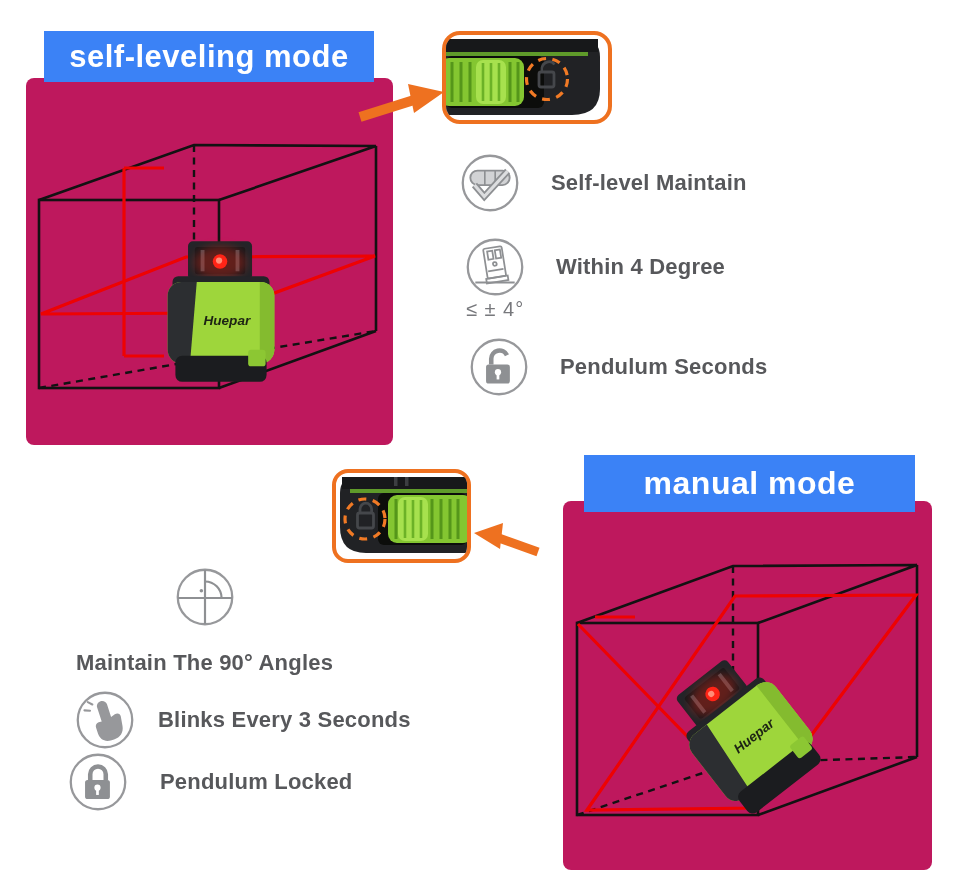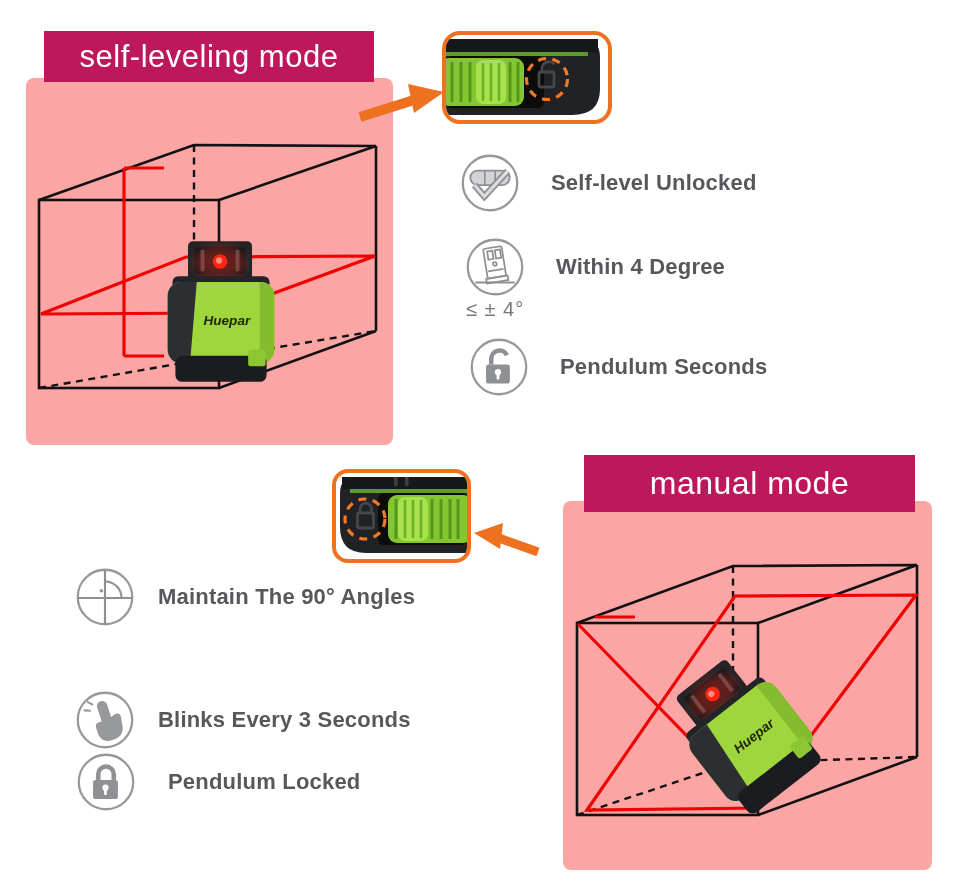--- a/index.html
+++ b/index.html
@@ -2,28 +2,28 @@
 <html><head>
 <meta charset="utf-8">
 <style>
   * { margin:0; padding:0; box-sizing:border-box; }
   body { background:#fff; }
   .page {
     position:relative; width:960px; height:894px; background:#ffffff;
     font-family:"Liberation Sans", sans-serif; overflow:hidden;
   }
   .panel {
-    position:absolute; background:#fca5a5; border-radius:8px;
+    position:absolute; background:#be185d; border-radius:8px;
   }
   #panel-self { left:26px; top:78px; width:367px; height:367px; }
   #panel-manual { left:563px; top:501px; width:369px; height:369px; }
   .panel svg { position:absolute; left:0; top:0; }
   .banner {
-    position:absolute; background:#be185d; color:#fff; text-align:center;
-    font-weight:400; letter-spacing:0.5px; z-index:5; white-space:nowrap;
+    position:absolute; background:#3b82f6; color:#fff; text-align:center;
+    font-weight:700; letter-spacing:0.5px; z-index:5; white-space:nowrap;
   }
   #banner-self { left:44px; top:31px; width:330px; height:51px; line-height:51px; font-size:31px; }
   #banner-manual { left:584px; top:455px; width:331px; height:57px; line-height:57px; font-size:32px; }
   .closeup {
     position:absolute; background:#fff; border:4px solid #ee7120;
     border-radius:18px; overflow:hidden; z-index:4;
   }
   #closeup-unlock { left:442px; top:31px; width:170px; height:93px; }
   #closeup-lock { left:332px; top:469px; width:139px; height:94px; border-radius:16px; }
   .closeup svg { display:block; }
@@ -40,23 +40,23 @@
   }
   .feature-note {
     position:absolute; font-size:20px; color:#77787c; font-weight:400;
     letter-spacing:1px; white-space:nowrap;
   }
   
   #feat-sl-0 { left:461px; top:154px; }
   #feat-sl-1 { left:466px; top:238px;justify-content:flex-end; }
   #feat-sl-2 { left:470px; top:338px; }
   #note-4deg { left:466px; top:298px; }
-  #feat-m-0  { left:76px;  top:568px; }
+  #feat-m-0  { left:76px;  top:568px;flex-direction:column; }
   #feat-m-1  { left:76px;  top:691px; }
-  #feat-m-2  { left:77px;  top:753px;gap:33px; }
+  #feat-m-2  { left:69px;  top:753px;gap:33px; }
   #feat-sl-0 .feature-label, #feat-sl-1 .feature-label, #feat-sl-2 .feature-label { margin-left:8px; }
 </style>
 </head>
 <body>
 
 <div class="page">
 
   <div class="banner" id="banner-self">self-leveling mode</div>
 
   <div class="panel" id="panel-self">
@@ -142,21 +142,21 @@
 
   <div class="feature-row" id="feat-sl-0">
     <svg class="feature-icon" viewBox="0 0 56 56">
       <circle cx="28" cy="28" r="26.3" fill="none" stroke="#97989b" stroke-width="2.2"></circle>
       <rect x="9" y="16" width="38" height="14" rx="7" fill="#d2d3d5" stroke="#8e9093" stroke-width="1.8"></rect>
       <line x1="23" y1="16" x2="23" y2="30" stroke="#8e9093" stroke-width="1.6"></line>
       <line x1="33" y1="16" x2="33" y2="30" stroke="#8e9093" stroke-width="1.6"></line>
       <path d="M13,30 L22.5,41 L45,16.5" stroke="#8e9093" stroke-width="6.5" fill="none"></path>
       <path d="M13,30 L22.5,41 L45,16.5" stroke="#dcdddf" stroke-width="3" fill="none"></path>
     </svg>
-    <span class="feature-label">Self-level Unlocked</span>
+    <span class="feature-label">Self-level Maintain</span>
   </div>
 
   <div class="feature-row" id="feat-sl-1">
     <svg class="feature-icon" viewBox="0 0 56 56">
       <circle cx="28" cy="28" r="26.3" fill="none" stroke="#97989b" stroke-width="2.2"></circle>
       <line x1="9" y1="43" x2="47" y2="43" stroke="#8e9093" stroke-width="2"></line>
       <g transform="rotate(-9 28 26)" stroke="#8e9093" fill="none" stroke-width="1.7">
         <rect x="19" y="9" width="18" height="29" rx="1.5"></rect>
         <rect x="22.5" y="12" width="5" height="8"></rect>
         <rect x="30" y="12" width="5" height="8"></rect>

